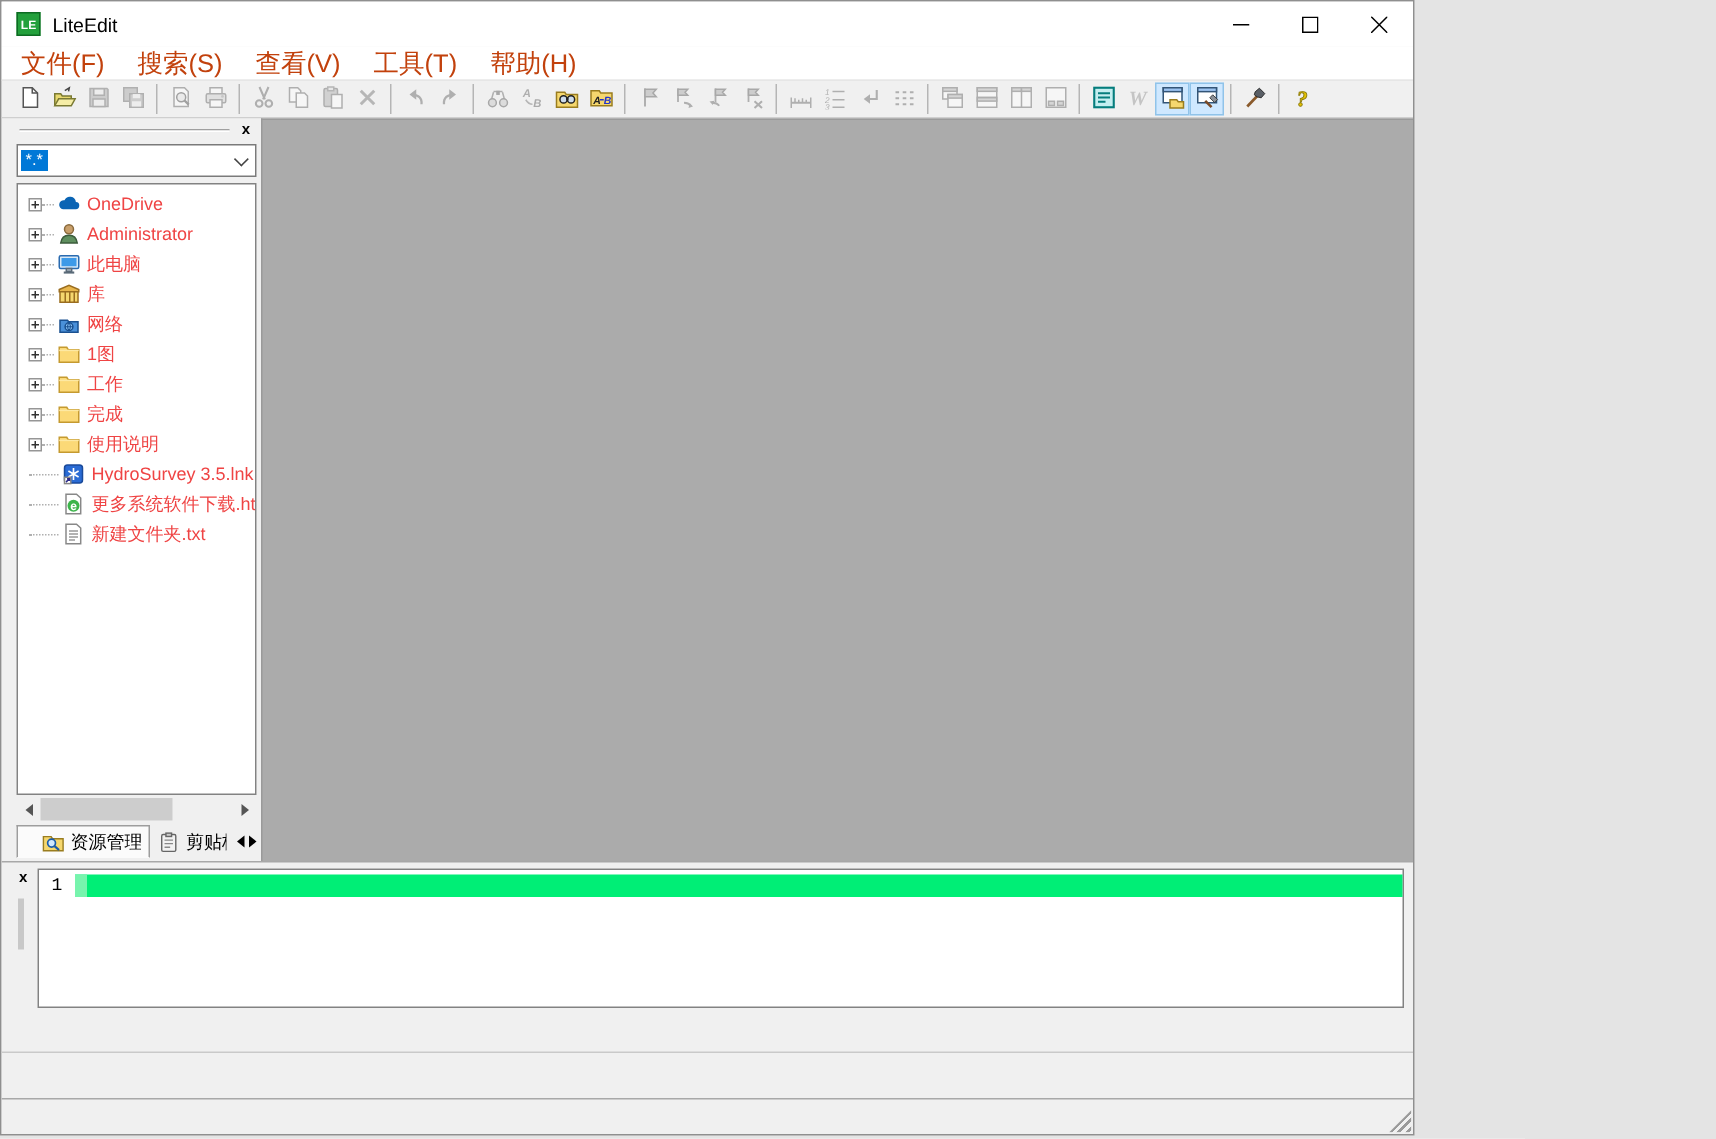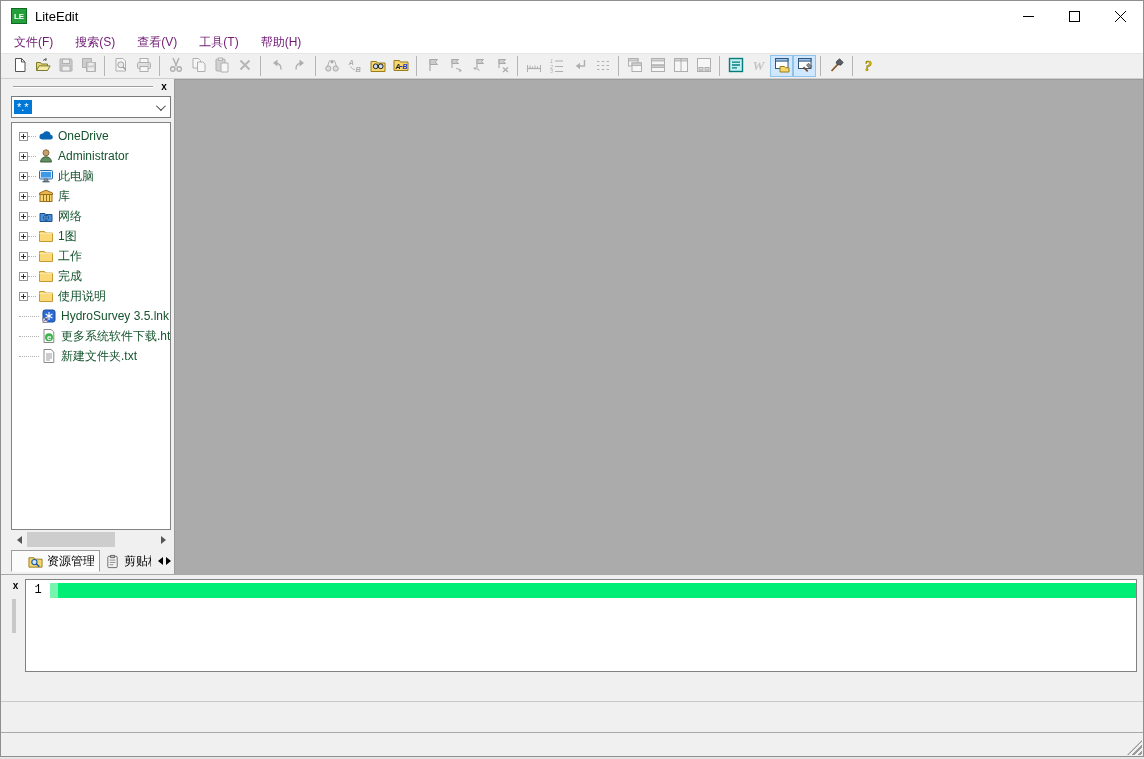--- a/index.html
+++ b/index.html
@@ -1,30 +1,30 @@
 <!DOCTYPE html>
 <html><head>
 <meta charset="utf-8">
 <style>
   * { box-sizing: border-box; margin: 0; padding: 0; }
   html,body { width:1144px; height:759px; }
   body { font-family:"Liberation Sans","DejaVu Sans",sans-serif; font-size:12px; background:#e4e4e4; }
-  .window { position:absolute; left:0; top:0; width:1144px; height:757px; background:#f0f0f0; border:1px solid #8f8f8f; overflow:hidden; }
+  .window { position:absolute; left:0; top:0; width:943px; height:757px; background:#f0f0f0; border:1px solid #8f8f8f; overflow:hidden; }
 
   
   .titlebar { position:absolute; left:0; top:0; right:0; height:30px; background:#ffffff; display:flex; align-items:center; }
   .appicon { width:16px; height:16px; margin-left:10px; background:#23a03c; border:1px solid #0d6b22; color:#fff; font-size:8px; font-weight:bold; display:flex; align-items:center; justify-content:center; }
   .title-text { margin-left:8px; font-size:13px; color:#000; }
   .wincontrols { margin-left:auto; display:flex; height:30px; }
   .wbtn { width:46px; height:30px; display:flex; align-items:center; justify-content:center; }
   .wbtn svg { width:11px; height:11px; }
 
   
   .menubar { position:absolute; left:0; top:30px; right:0; height:22px; background:#ffffff; display:flex; align-items:center; padding-left:2px; }
-  .menu-item { padding:3px 11px; font-size:12px; color:#701a75; cursor:default; }
+  .menu-item { padding:3px 11px; font-size:17px; color:#c2410c; cursor:default; }
 
   
   .toolbar { position:absolute; left:0; top:52px; right:0; height:26px; background:#f0f0f0; border-top:1px solid #e6e6e6; border-bottom:1px solid #cfcfcf; display:flex; align-items:center; padding-left:7px; }
   .tbtn { width:23px; height:22px; display:inline-flex; align-items:center; justify-content:center; border:1px solid transparent; flex:none; }
   .tbtn svg { width:16px; height:16px; }
   .tbtn.disabled { filter:grayscale(1) opacity(.42); }
   .tbtn.pressed { background:#cfe8ff; border-color:#90c3e9; }
   .sep { width:1px; height:20px; background:#b5b5b5; margin:0 4px; flex:none; }
 
   
@@ -41,21 +41,21 @@
   .combo-arrow { margin-left:auto; margin-right:7px; width:7px; height:7px; border-right:1px solid #444; border-bottom:1px solid #444; transform:rotate(45deg) translateY(-2px); }
   .tree { position:absolute; left:2px; right:2px; top:41px; height:408px; background:#fff; border:1px solid #828282; overflow:hidden; padding-top:3px; }
   .trow { height:20px; display:flex; align-items:center; padding-left:7px; white-space:nowrap; }
   .expander { width:9px; height:9px; border:1px solid #969696; background:#fff; position:relative; flex:none; }
   .expander::before { content:""; position:absolute; left:1px; right:1px; top:3px; height:1px; background:#333; }
   .expander::after { content:""; position:absolute; top:1px; bottom:1px; left:3px; width:1px; background:#333; }
   .dots { width:9px; border-top:1px dotted #b0b0b0; flex:none; }
   .dots2 { width:8px; border-top:1px dotted #b0b0b0; flex:none; }
   .ticon { width:17px; height:16px; margin:0 3px 0 2px; flex:none; }
   .ticon svg { width:16px; height:16px; }
-  .tlabel { font-size:12px; color:#14532d; }
+  .tlabel { font-size:12px; color:#ef4444; }
   .sb-hscroll { position:absolute; left:2px; right:2px; top:450px; height:17px; background:#f0f0f0; display:flex; align-items:center; }
   .scr-arrow { width:16px; height:17px; display:flex; align-items:center; justify-content:center; }
   .tri-l { width:0; height:0; border-top:4px solid transparent; border-bottom:4px solid transparent; border-right:5px solid #555; }
   .tri-r { width:0; height:0; border-top:4px solid transparent; border-bottom:4px solid transparent; border-left:5px solid #555; }
   .scr-thumb { width:88px; height:15px; background:#cdcdcd; }
   .sb-tabs { position:absolute; left:2px; right:2px; top:469px; height:22px; display:flex; align-items:stretch; }
   .sbtab { display:flex; align-items:center; padding:0 5px; font-size:12px; gap:4px; white-space:nowrap; overflow:hidden; }
   .sbtab.active { background:#fbfbfb; border:1px solid #9d9d9d; border-bottom-color:#fbfbfb;padding-left:16px; }
   .sbtab svg { width:15px; height:15px; flex:none; }
   .sbtab .lbl { overflow:hidden; }

